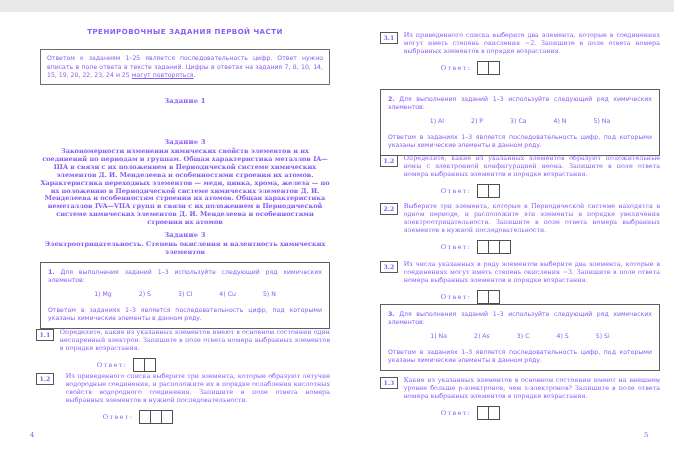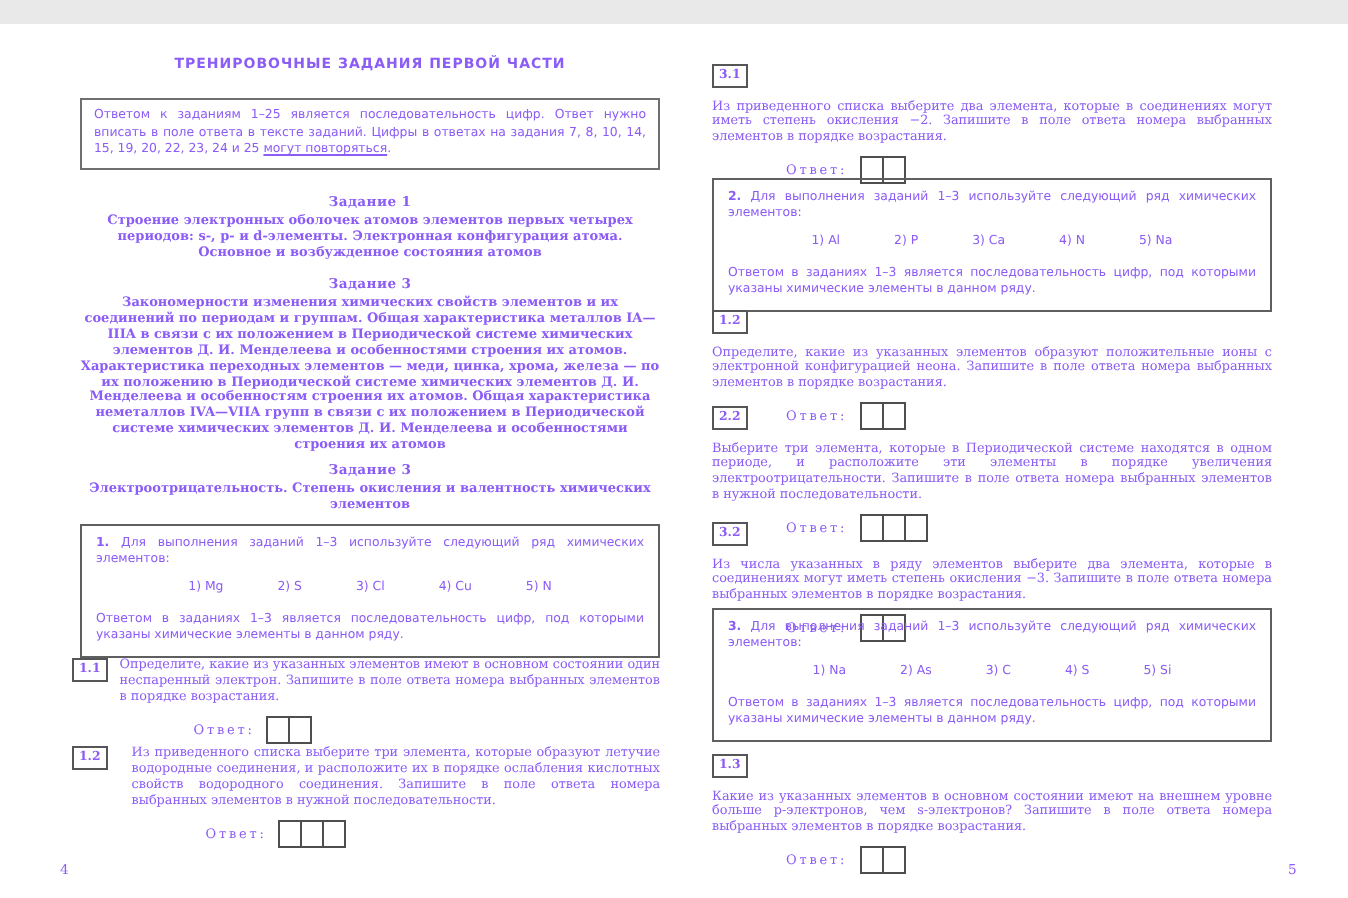--- a/index.html
+++ b/index.html
@@ -3,21 +3,21 @@
 <meta charset="utf-8">
 <style>
   html,body{margin:0;padding:0;background:#e9e9e9;}
   .sheet{
     position:relative;width:674px;height:449px;background:#ffffff;
     font-family:"DejaVu Serif",serif;color:#8b5cf6;overflow:hidden;margin-top:12px;
   }
   .abs{position:absolute;}
   .lp{left:40px;width:290px;}
   .lp-task{left:36px;width:294px;}
-  .rp{left:356px;width:280px;flex-direction:column;}
+  .rp{left:380px;width:280px;}
 
   
   .doc-title{
     font-family:"DejaVu Sans",sans-serif;font-weight:bold;font-size:7px;
     letter-spacing:.5px;text-align:center;
   }
   .note-box{
     box-sizing:border-box;border:1px solid #6f6f6f;padding:4px 6px;
     font-family:"DejaVu Sans",sans-serif;font-size:6.2px;line-height:8.6px;
     text-align:justify;
@@ -81,21 +81,20 @@
 
 <div class="sheet">
 
   <div class="abs lp lp-title doc-title">ТРЕНИРОВОЧНЫЕ ЗАДАНИЯ ПЕРВОЙ ЧАСТИ</div>
 
   <div class="abs lp lp-note note-box">
     <span>Ответом к заданиям 1–25 является последовательность цифр. Ответ нужно вписать в поле ответа в тексте заданий. Цифры в ответах на задания 7, 8, 10, 14, 15, 19, 20, 22, 23, 24 и 25 </span><span class="u">могут повторяться</span><span>.</span>
   </div>
 
   <div class="abs lp lp-h1 sec-heading">Задание 1</div>
-  <p class="abs lp lp-p1 sec-text">Строение электронных оболочек атомов элементов первых четырех периодов: s-, p- и d-элементы. Электронная конфигурация атома. Основное и возбужденное состояния атомов</p>
 
   <div class="abs lp lp-h2 sec-heading">Задание 3</div>
   <p class="abs lp lp-p2 sec-text">Закономерности изменения химических свойств элементов и их соединений по периодам и группам. Общая характеристика металлов IA—IIIA в связи с их положением в Периодической системе химических элементов Д. И. Менделеева и особенностями строения их атомов. Характеристика переходных элементов — меди, цинка, хрома, железа — по их положению в Периодической системе химических элементов Д. И. Менделеева и особенностям строения их атомов. Общая характеристика неметаллов IVA—VIIA групп в связи с их положением в Периодической системе химических элементов Д. И. Менделеева и особенностями строения их атомов</p>
 
   <div class="abs lp lp-h3 sec-heading">Задание 3</div>
   <p class="abs lp lp-p3 sec-text">Электроотрицательность. Степень окисления и валентность химических элементов</p>
 
   <div class="abs lp lp-box1 set-box">
     <p><span class="set-num">1.</span> <span>Для выполнения заданий 1–3 используйте следующий ряд химических элементов:</span></p>
     <div class="set-elements">

